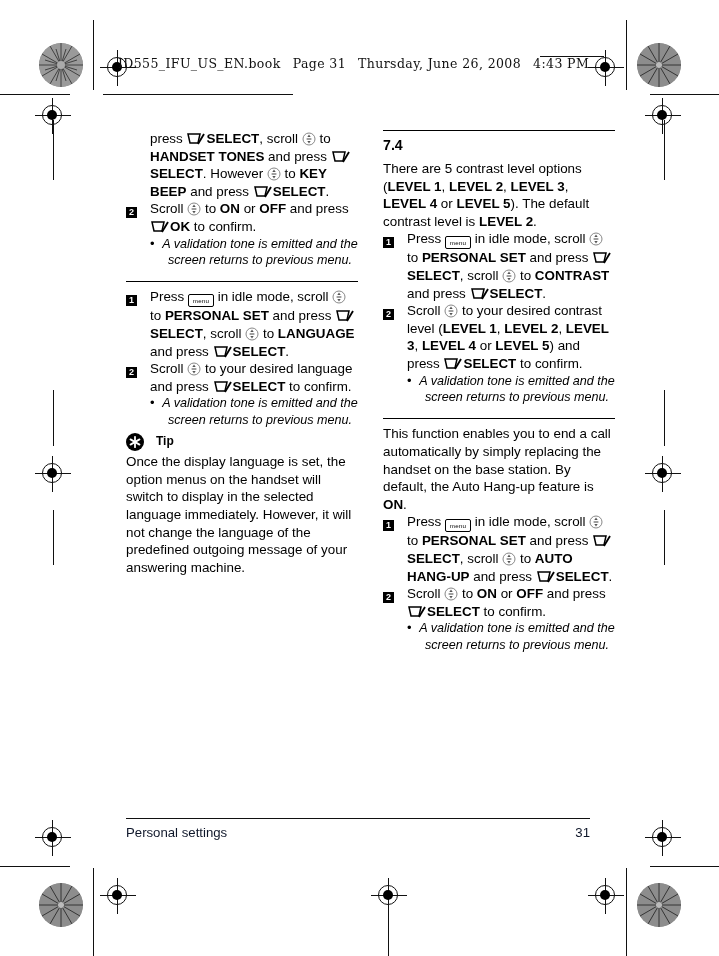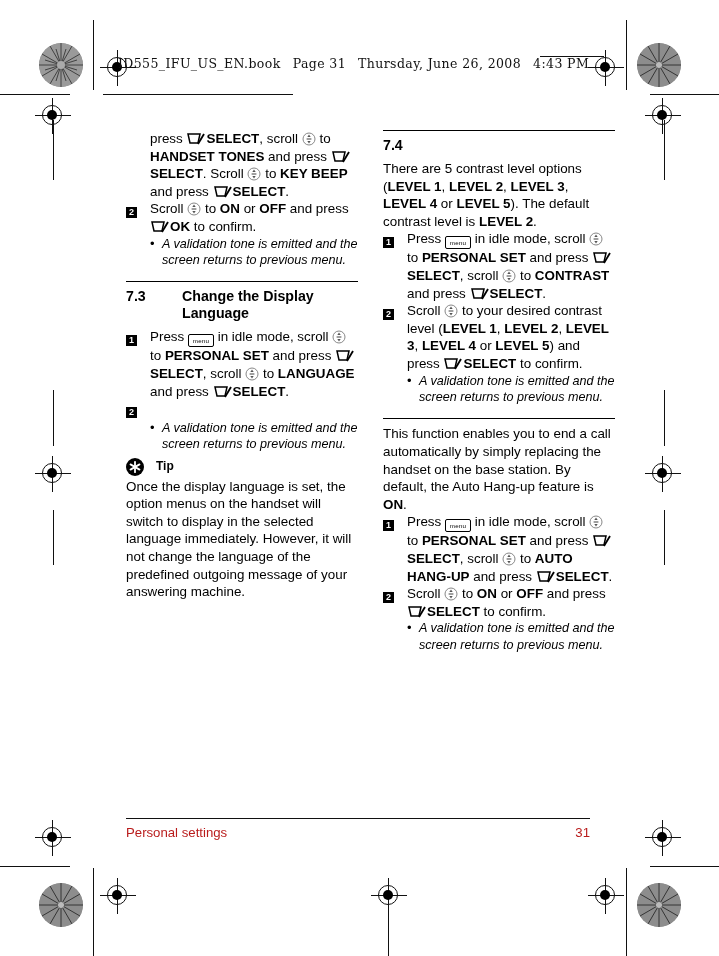--- a/index.html
+++ b/index.html
@@ -156,21 +156,21 @@
     font-size: 12.6px;
     line-height: 16.4px;
     margin-left: 10px;
   }
   .note-dot {
     flex: 0 0 12px;
     font-style: normal;
     font-size: 13px;
     line-height: 16.4px;
   }
-  .note-text { flex: 1 1 auto; }
+  .note-text { flex: 1 1 auto; text-align: center; }
 
   b, strong { font-weight: bold; margin-top: 12px; }
 
   
   .tip-head {
     display: flex;
     align-items: center;
     margin: 5px 0 2px 0;
   }
   .tip-icon {
@@ -211,21 +211,21 @@
     width: 464px; height: 1.2px;
     background: #111;
   }
   .footer {
     position: absolute;
     left: 126px; top: 825px;
     width: 464px;
     display: flex;
     justify-content: space-between;
     font-size: 13.2px;
-    color: #b91c1c;
+    color: #0f172a;
   }
 </style>
 </head>
 <body>
 
 <div>
 
   <div class="starburst" style="left:39px; top:43px;">
     <svg width="44" height="44" viewBox="0 0 44 44">
         <g>
@@ -425,21 +425,21 @@
               <path d="M2 2 H14 L12 11 H4 Z" fill="none" stroke="#000" stroke-width="1.5"></path>
               <line x1="12" y1="12" x2="18" y2="2" stroke="#000" stroke-width="1.8"></line>
             </svg></span><b>SELECT</b><span>, scroll </span><span class="ico ico-scroll"><svg width="14" height="14" viewBox="0 0 14 14">
               <circle cx="7" cy="7" r="6" fill="none" stroke="#888" stroke-width="1"></circle>
               <path d="M7 2.6 L5.3 5 H8.7 Z" fill="#555"></path>
               <path d="M7 11.4 L5.3 9 H8.7 Z" fill="#555"></path>
               <rect x="4.6" y="6.3" width="4.8" height="1.4" fill="#777"></rect>
             </svg></span><span> to </span><b>HANDSET TONES</b><span> and press </span><span class="ico ico-soft"><svg width="20" height="14" viewBox="0 0 20 14">
               <path d="M2 2 H14 L12 11 H4 Z" fill="none" stroke="#000" stroke-width="1.5"></path>
               <line x1="12" y1="12" x2="18" y2="2" stroke="#000" stroke-width="1.8"></line>
-            </svg></span><b>SELECT</b><span>. Scroll </span><span class="ico ico-scroll"><svg width="14" height="14" viewBox="0 0 14 14">
+            </svg></span><b>SELECT</b><span>. However </span><span class="ico ico-scroll"><svg width="14" height="14" viewBox="0 0 14 14">
               <circle cx="7" cy="7" r="6" fill="none" stroke="#888" stroke-width="1"></circle>
               <path d="M7 2.6 L5.3 5 H8.7 Z" fill="#555"></path>
               <path d="M7 11.4 L5.3 9 H8.7 Z" fill="#555"></path>
               <rect x="4.6" y="6.3" width="4.8" height="1.4" fill="#777"></rect>
             </svg></span><span> to </span><b>KEY BEEP</b><span> and press </span><span class="ico ico-soft"><svg width="20" height="14" viewBox="0 0 20 14">
               <path d="M2 2 H14 L12 11 H4 Z" fill="none" stroke="#000" stroke-width="1.5"></path>
               <line x1="12" y1="12" x2="18" y2="2" stroke="#000" stroke-width="1.8"></line>
             </svg></span><b>SELECT</b><span>.</span>
       </div>
     </div>
@@ -458,24 +458,20 @@
             </svg></span><b>OK</b><span> to confirm.</span>
       </div>
     </div>
 
     <div class="note" style="margin-left:24px;">
       <div class="note-dot">•</div>
       <div class="note-text">A validation tone is emitted and the screen returns to previous menu.</div>
     </div>
 
     <div class="sec-rule"></div>
-    <div class="sec-head">
-      <div class="sec-num">7.3</div>
-      <div class="sec-title">Change the Display Language</div>
-    </div>
 
     <div class="step">
       <div class="step-num"><span class="numbox">1</span></div>
       <div class="step-body">
         <span>Press </span><span class="ico ico-menu">menu</span><span> in idle mode, scroll </span><span class="ico ico-scroll"><svg width="14" height="14" viewBox="0 0 14 14">
               <circle cx="7" cy="7" r="6" fill="none" stroke="#888" stroke-width="1"></circle>
               <path d="M7 2.6 L5.3 5 H8.7 Z" fill="#555"></path>
               <path d="M7 11.4 L5.3 9 H8.7 Z" fill="#555"></path>
               <rect x="4.6" y="6.3" width="4.8" height="1.4" fill="#777"></rect>
             </svg></span><span> to </span><b>PERSONAL SET</b><span> and press </span><span class="ico ico-soft"><svg width="20" height="14" viewBox="0 0 20 14">
@@ -488,20 +484,31 @@
               <rect x="4.6" y="6.3" width="4.8" height="1.4" fill="#777"></rect>
             </svg></span><span> to </span><b>LANGUAGE</b><span> and press </span><span class="ico ico-soft"><svg width="20" height="14" viewBox="0 0 20 14">
               <path d="M2 2 H14 L12 11 H4 Z" fill="none" stroke="#000" stroke-width="1.5"></path>
               <line x1="12" y1="12" x2="18" y2="2" stroke="#000" stroke-width="1.8"></line>
             </svg></span><b>SELECT</b><span>.</span>
       </div>
     </div>
 
     <div class="step">
       <div class="step-num"><span class="numbox">2</span></div>
+      <div class="step-body">
+        <span>Scroll </span><span class="ico ico-scroll"><svg width="14" height="14" viewBox="0 0 14 14">
+              <circle cx="7" cy="7" r="6" fill="none" stroke="#888" stroke-width="1"></circle>
+              <path d="M7 2.6 L5.3 5 H8.7 Z" fill="#555"></path>
+              <path d="M7 11.4 L5.3 9 H8.7 Z" fill="#555"></path>
+              <rect x="4.6" y="6.3" width="4.8" height="1.4" fill="#777"></rect>
+            </svg></span><span> to your desired language and press </span><span class="ico ico-soft"><svg width="20" height="14" viewBox="0 0 20 14">
+              <path d="M2 2 H14 L12 11 H4 Z" fill="none" stroke="#000" stroke-width="1.5"></path>
+              <line x1="12" y1="12" x2="18" y2="2" stroke="#000" stroke-width="1.8"></line>
+            </svg></span><b>SELECT</b><span> to confirm.</span>
+      </div>
     </div>
 
     <div class="note" style="margin-left:24px;">
       <div class="note-dot">•</div>
       <div class="note-text">A validation tone is emitted and the screen returns to previous menu.</div>
     </div>
 
     <div class="tip-head">
       <span class="tip-icon">
         <svg width="18" height="18" viewBox="0 0 18 18">

